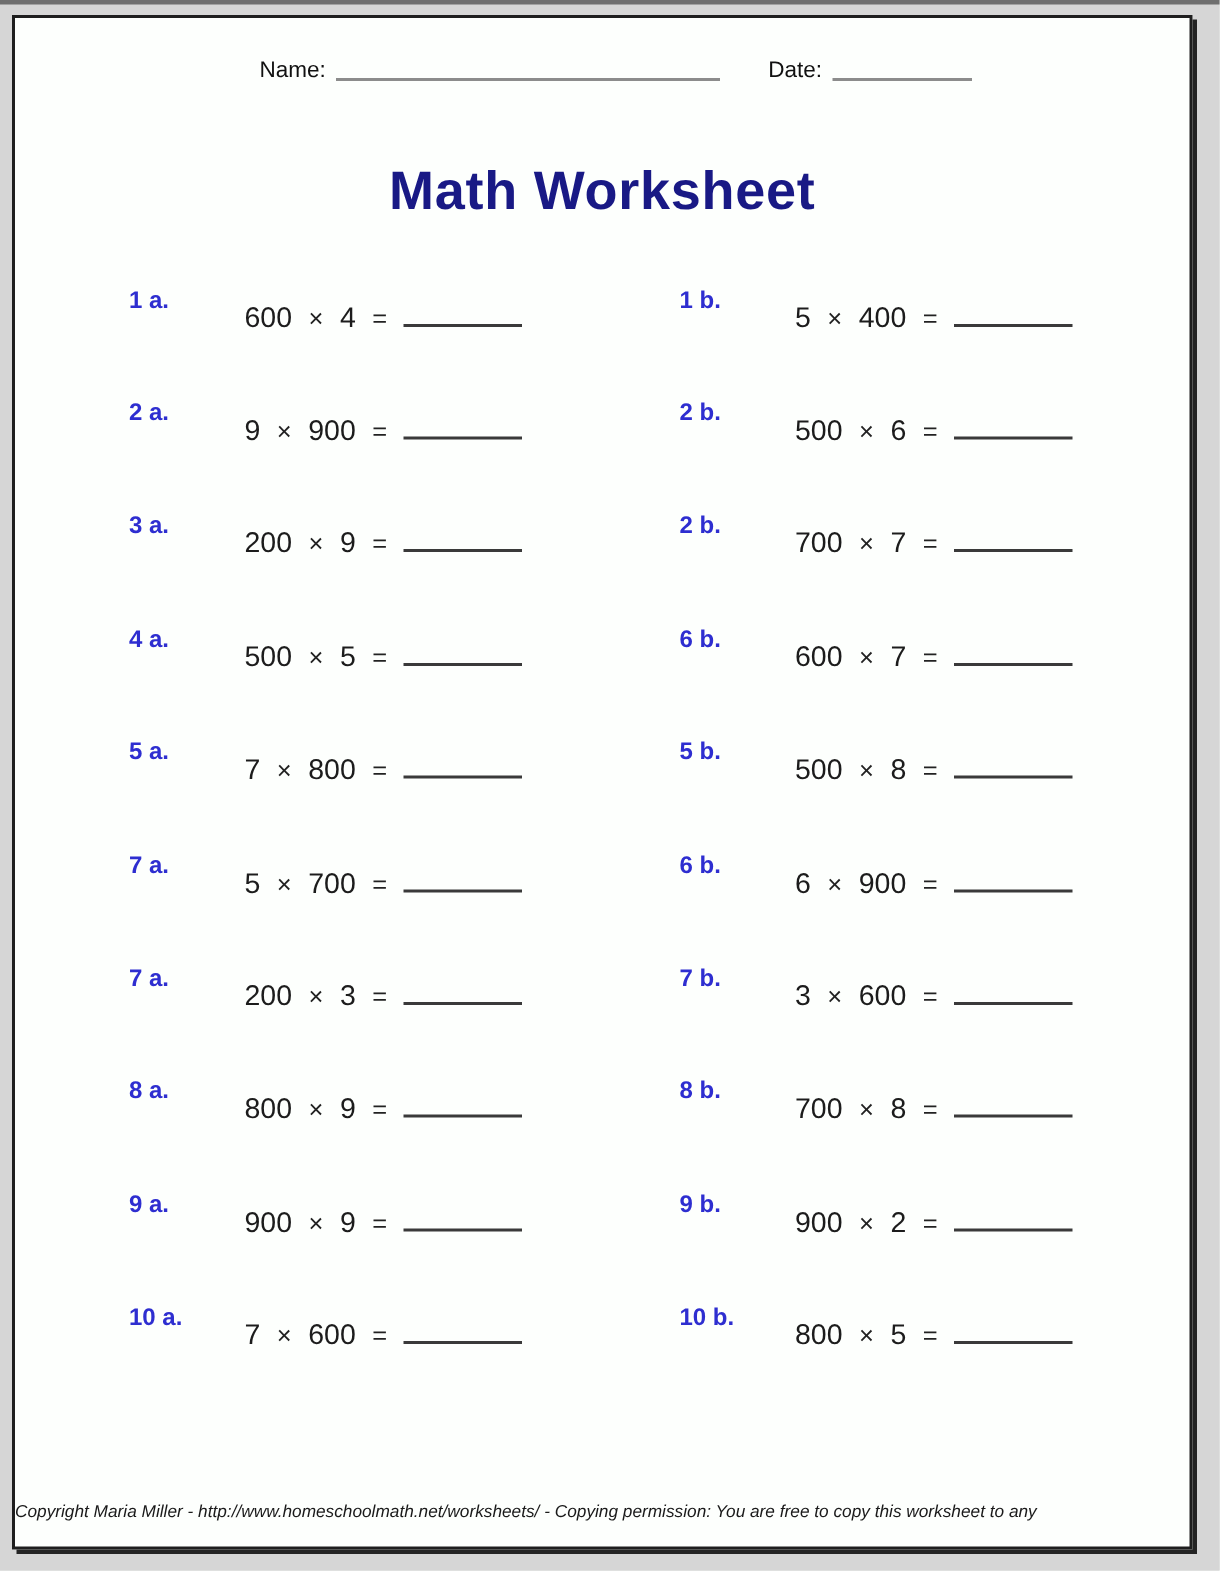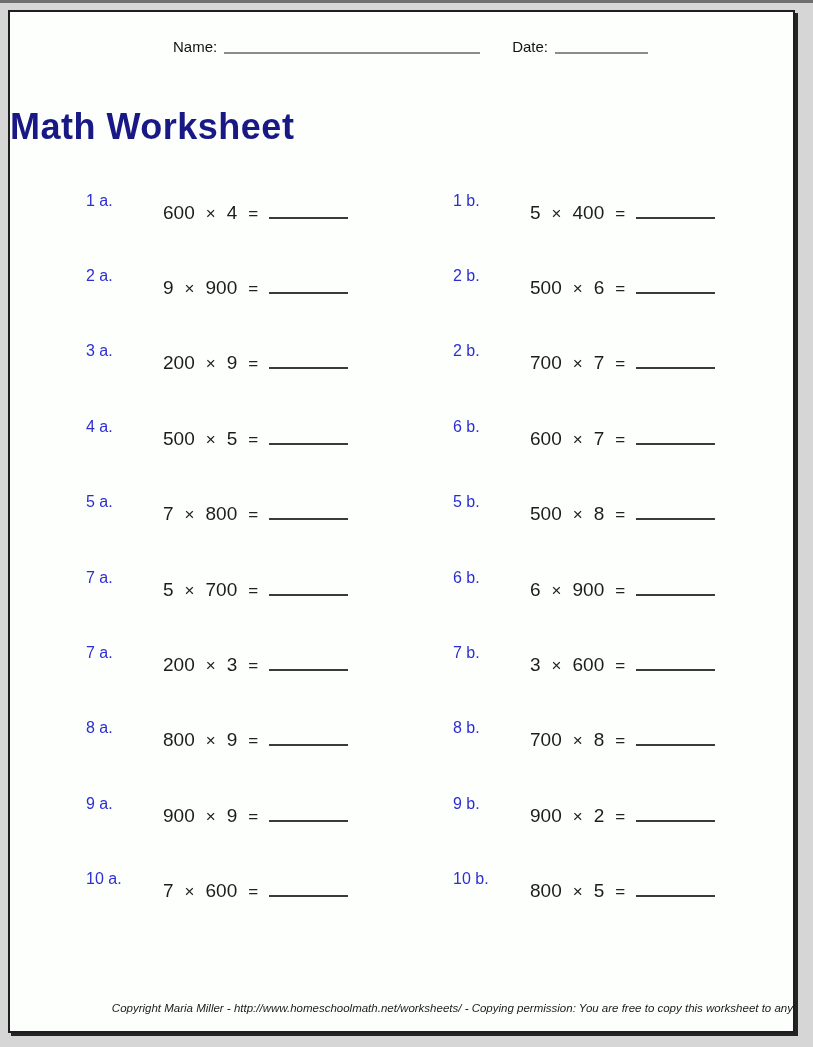--- a/index.html
+++ b/index.html
@@ -36,34 +36,35 @@
     border-bottom: 2px solid #8c8c8c;
     height: 16px;
     margin: 0 0 1px 7px;
   }
   .name-line  { width: 256px; }
   .date-line  { width: 93px; }
   .date-label { margin-left: 20px; padding-left: 12px; }
   
   .title {
     position: absolute; left: 0; top: 94px; width: 100%;
+    text-align: center;
     font-size: 36px; font-weight: bold;
     color: var(--title-color);
     letter-spacing: 0.5px;
   }
   
   .problems {
     position: absolute; left: 0; top: 151px; width: 100%;
   }
   .prow {
     display: flex; align-items: center;
     height: 75.4px;
   }
   .plabel {
-    font-size: 16px; font-weight: normal;
+    font-size: 16px; font-weight: bold;
     color: var(--label-color);
     white-space: nowrap;
   }
   .plabel.a { margin-left: 76px; width: 77px; }
   .plabel.b { width: 77px; margin-left: 27px; }
   .eq {
     display: flex; align-items: baseline;
     font-size: 19px; color: #1c1c1c;
     white-space: nowrap;
   }
@@ -71,21 +72,21 @@
   .eq .n  { margin-right: 11px; margin-top: 24px; }
   .eq .op { margin-right: 11px; font-size: 17px; color: #222; }
   .blank {
     display: inline-block;
     width: 79px; height: 15px;
     border-bottom: 2px solid #3a3a3a;
   }
   
   .footer {
     position: absolute; left: 0; bottom: 12px; width: 100%;
-    text-align: right;
+    text-align: left;
     font-style: italic;
     font-size: 11.5px; line-height: 21px;
     color: #1a1a1a;
   }
 </style>
 </head>
 <body>
 
 <div class="top-strip"></div>
 

